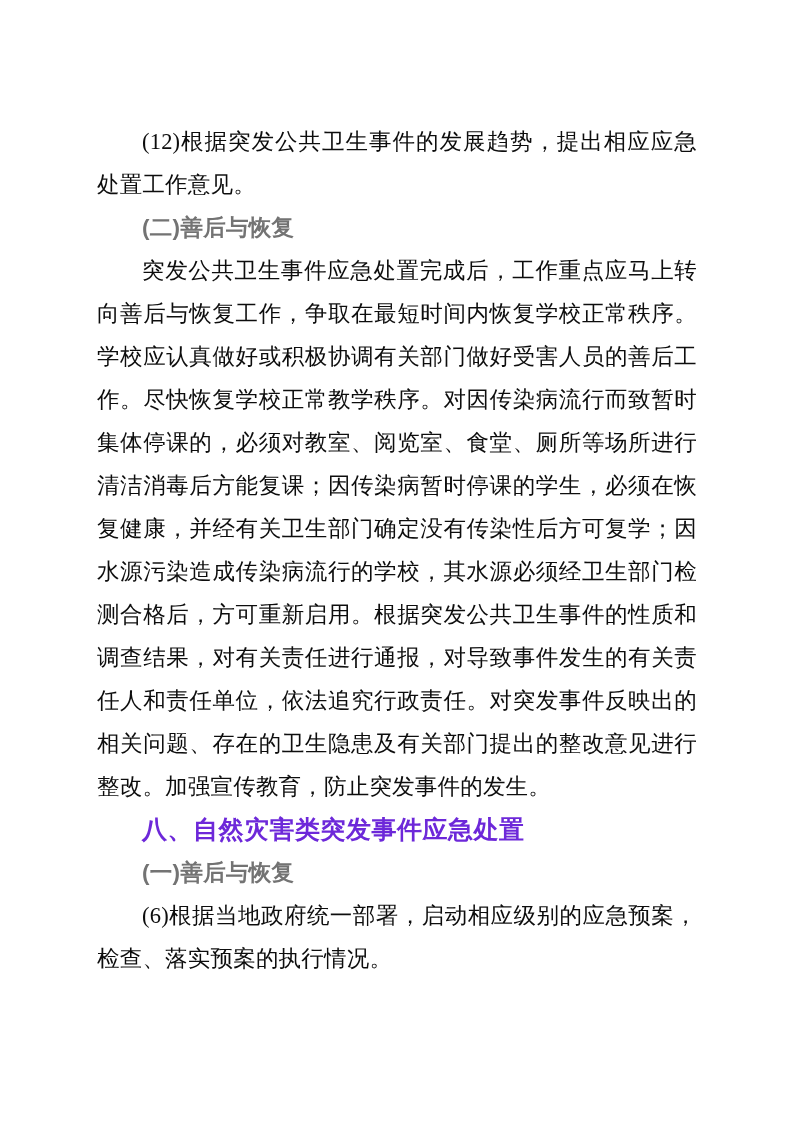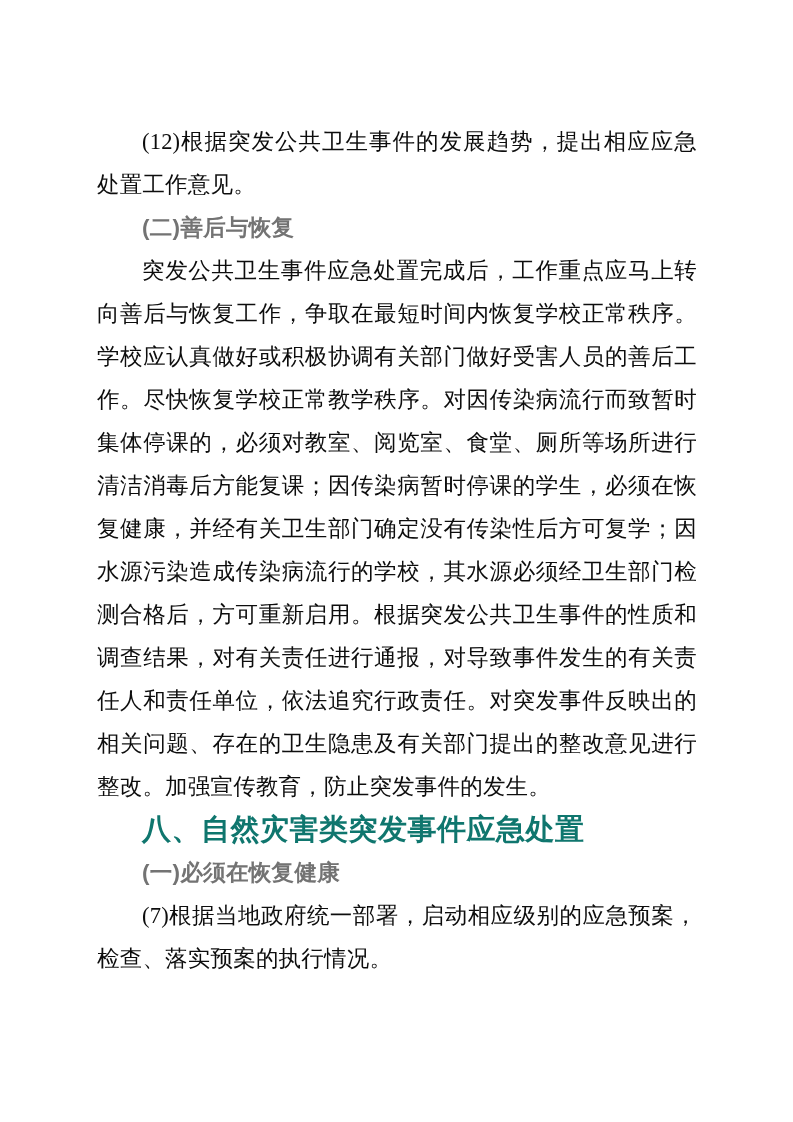--- a/index.html
+++ b/index.html
@@ -31,23 +31,23 @@
     text-align: justify;
     text-justify: inter-ideograph;
     margin: 0 0 0 0;
     letter-spacing: 0.2px;
     font-family: "Liberation Serif", "DejaVu Serif", serif;
   }
   .indent {
     text-indent: 45px;
   }
   .heading {
-    font-size: 29px;
+    font-size: 25px;
     line-height: 43px;
-    color: #0f766e;
+    color: #6d28d9;
     font-weight: bold;
     text-indent: 45px;
     margin: 0;
     letter-spacing: 0.5px;
     font-family: "Liberation Sans", "DejaVu Sans", sans-serif;
   }
   .subheading {
     font-size: 22.5px;
     line-height: 43px;
     color: #737373;
@@ -65,18 +65,18 @@
   <div class="content">
 
     <p class="para indent">(12)根据突发公共卫生事件的发展趋势，提出相应应急处置工作意见。</p>
 
     <p class="subheading">(二)善后与恢复</p>
 
     <p class="para indent">突发公共卫生事件应急处置完成后，工作重点应马上转向善后与恢复工作，争取在最短时间内恢复学校正常秩序。学校应认真做好或积极协调有关部门做好受害人员的善后工作。尽快恢复学校正常教学秩序。对因传染病流行而致暂时集体停课的，必须对教室、阅览室、食堂、厕所等场所进行清洁消毒后方能复课；因传染病暂时停课的学生，必须在恢复健康，并经有关卫生部门确定没有传染性后方可复学；因水源污染造成传染病流行的学校，其水源必须经卫生部门检测合格后，方可重新启用。根据突发公共卫生事件的性质和调查结果，对有关责任进行通报，对导致事件发生的有关责任人和责任单位，依法追究行政责任。对突发事件反映出的相关问题、存在的卫生隐患及有关部门提出的整改意见进行整改。加强宣传教育，防止突发事件的发生。</p>
 
     <p class="heading">八、自然灾害类突发事件应急处置</p>
 
-    <p class="subheading">(一)必须在恢复健康</p>
+    <p class="subheading">(一)善后与恢复</p>
 
-    <p class="para indent">(7)根据当地政府统一部署，启动相应级别的应急预案，检查、落实预案的执行情况。</p>
+    <p class="para indent">(6)根据当地政府统一部署，启动相应级别的应急预案，检查、落实预案的执行情况。</p>
 
   </div>
 </div>
 
 </body></html>

